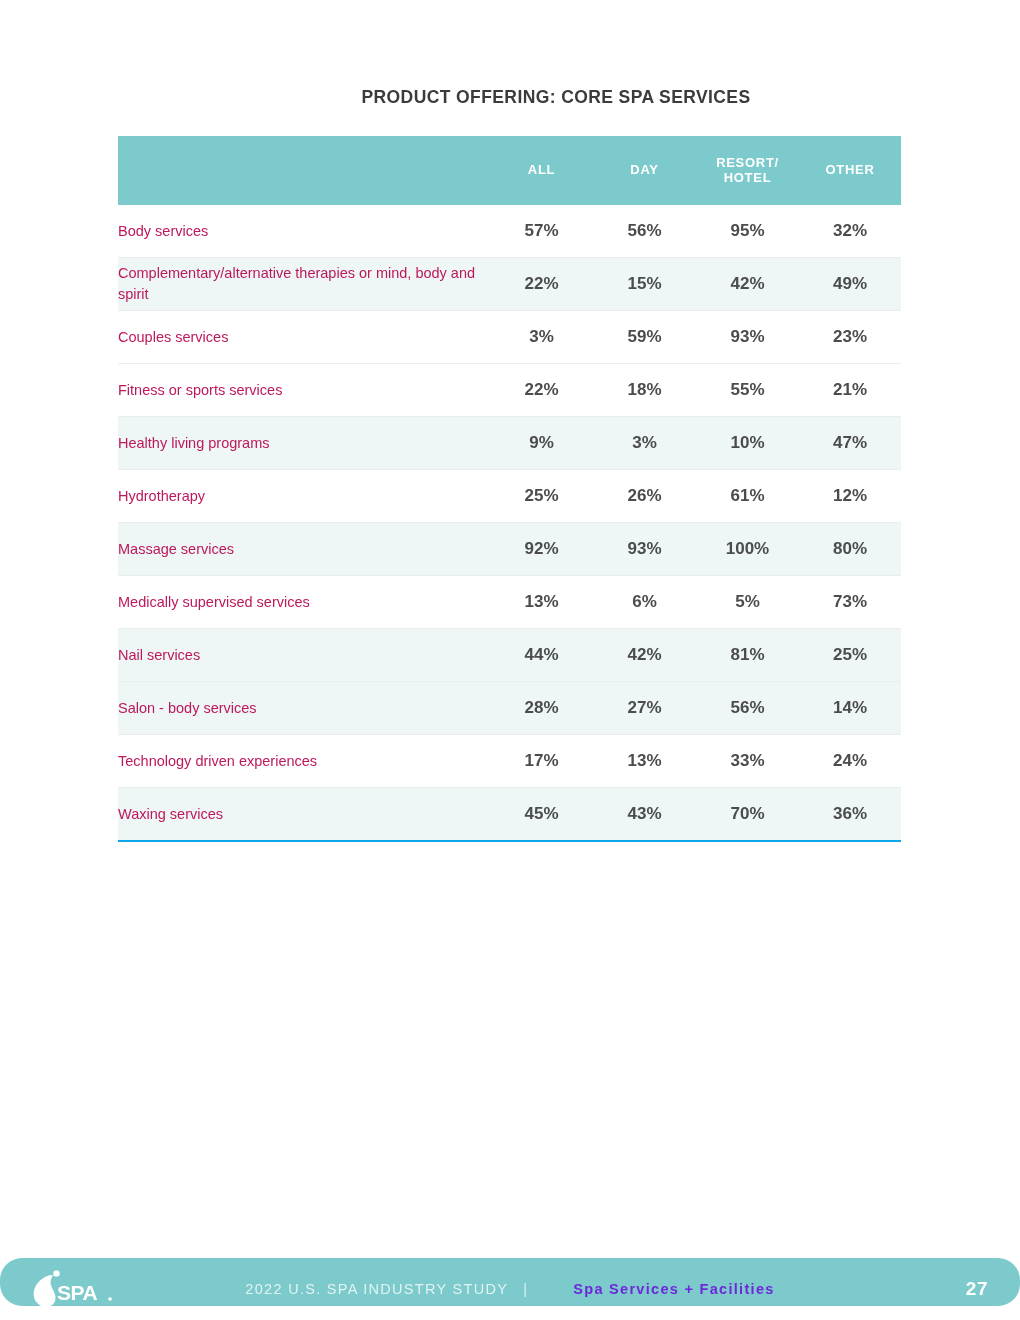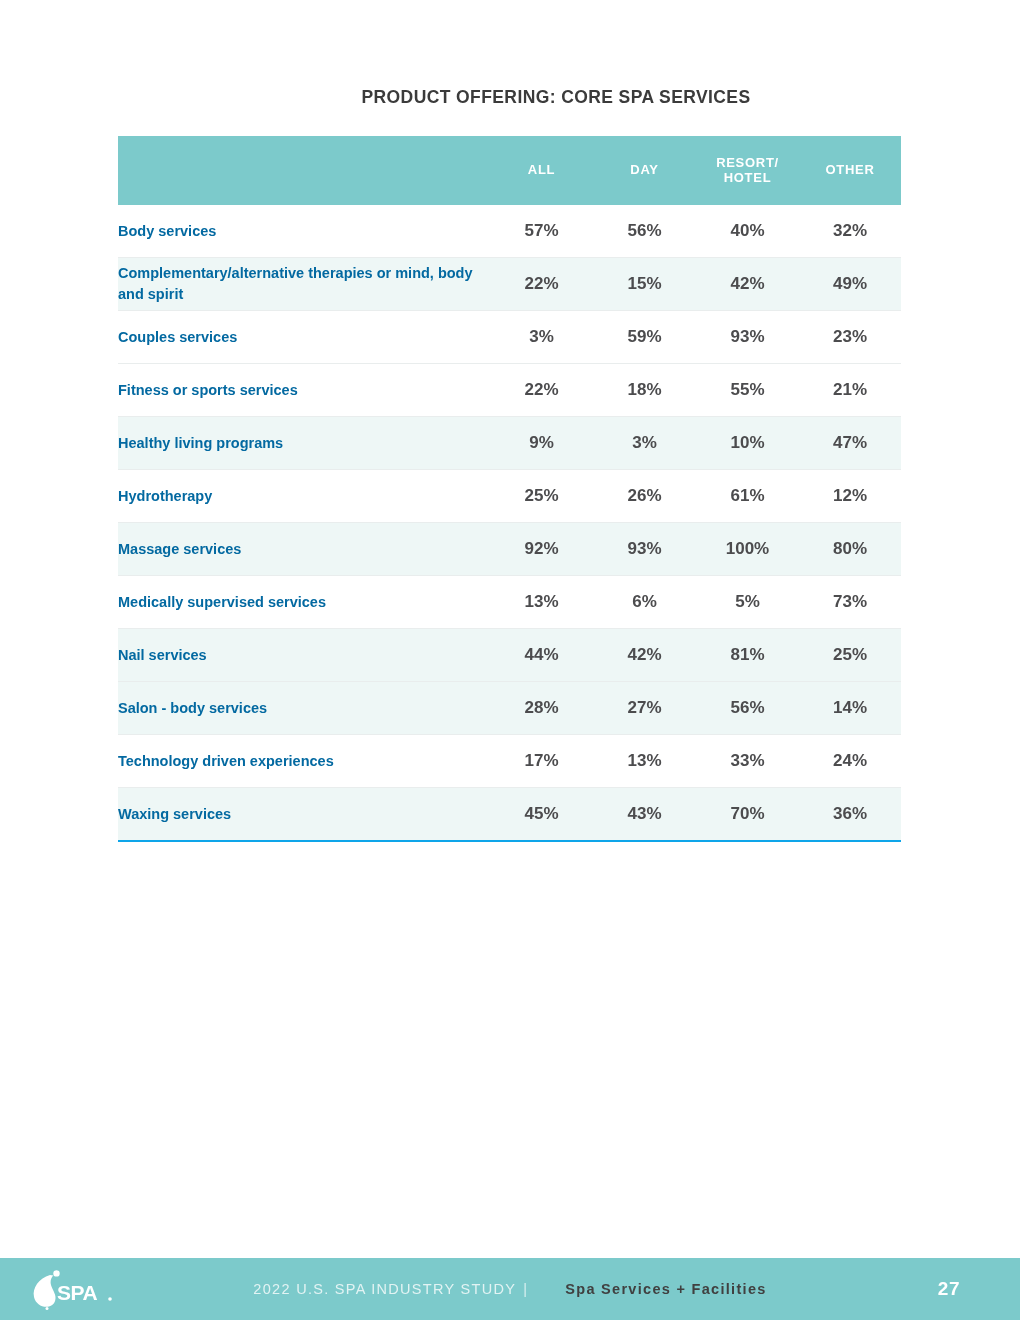--- a/index.html
+++ b/index.html
@@ -84,77 +84,78 @@
   }
   table.data-table tbody td {
     padding: 0;
     height: 52px;
     vertical-align: middle;
   }
   td.label-cell {
     text-align: left;
     padding-left: 10px;
     font-size: 14.5px;
-    color: #0369a1;
+    color: #be185d;
     line-height: 1.42;
-    font-weight: bold;
   }
   td.val-cell {
     text-align: center;
     font-size: 17px;
     font-weight: bold;
     color: #4c4c4e;
   }
   tr.two-line td { height: 66px; }
 
   
   .footer-bar {
     position: absolute;
     left: 0;
     top: 1258px;
     width: 1020px;
-    height: 62px;
+    height: 48px;
     background: #7ccacb;
+    border-radius: 22px;
   }
   .footer-logo {
     position: absolute;
     left: 26px;
     top: 11px;
     width: 90px;
     height: 42px;
   }
   .footer-center {
     position: absolute;
     left: 0;
     top: 0;
     width: 1020px;
     height: 62px;
     display: flex;
     align-items: center;
     justify-content: center;
     font-size: 14.5px;
     letter-spacing: 1.3px;
     white-space: nowrap;
+    gap: 8px;
   }
   .footer-study {
     color: #e2f3f3;
     font-weight: normal;
   }
   .footer-sep {
     color: #d8efef;
     margin: 0 9px 0 7px;
   }
   .footer-section {
-    color: #404040;
+    color: #6d28d9;
     font-weight: bold;
     margin-left: 28px;
   }
   .footer-page {
     position: absolute;
-    right: 60px;
+    right: 32px;
     top: 0;
     height: 62px;
     display: flex;
     align-items: center;
     font-size: 19px;
     font-weight: bold;
     color: #ffffff;
     letter-spacing: 0.5px;
   }
 </style>
@@ -183,21 +184,21 @@
         </th>
         <th>OTHER</th>
       </tr>
     </thead>
     <tbody>
 
       <tr>
         <td class="label-cell">Body services</td>
         <td class="val-cell">57%</td>
         <td class="val-cell">56%</td>
-        <td class="val-cell">40%</td>
+        <td class="val-cell">95%</td>
         <td class="val-cell">32%</td>
       </tr>
 
       <tr class="alt two-line">
         <td class="label-cell">Complementary/alternative therapies or mind, body and spirit</td>
         <td class="val-cell">22%</td>
         <td class="val-cell">15%</td>
         <td class="val-cell">42%</td>
         <td class="val-cell">49%</td>
       </tr>

